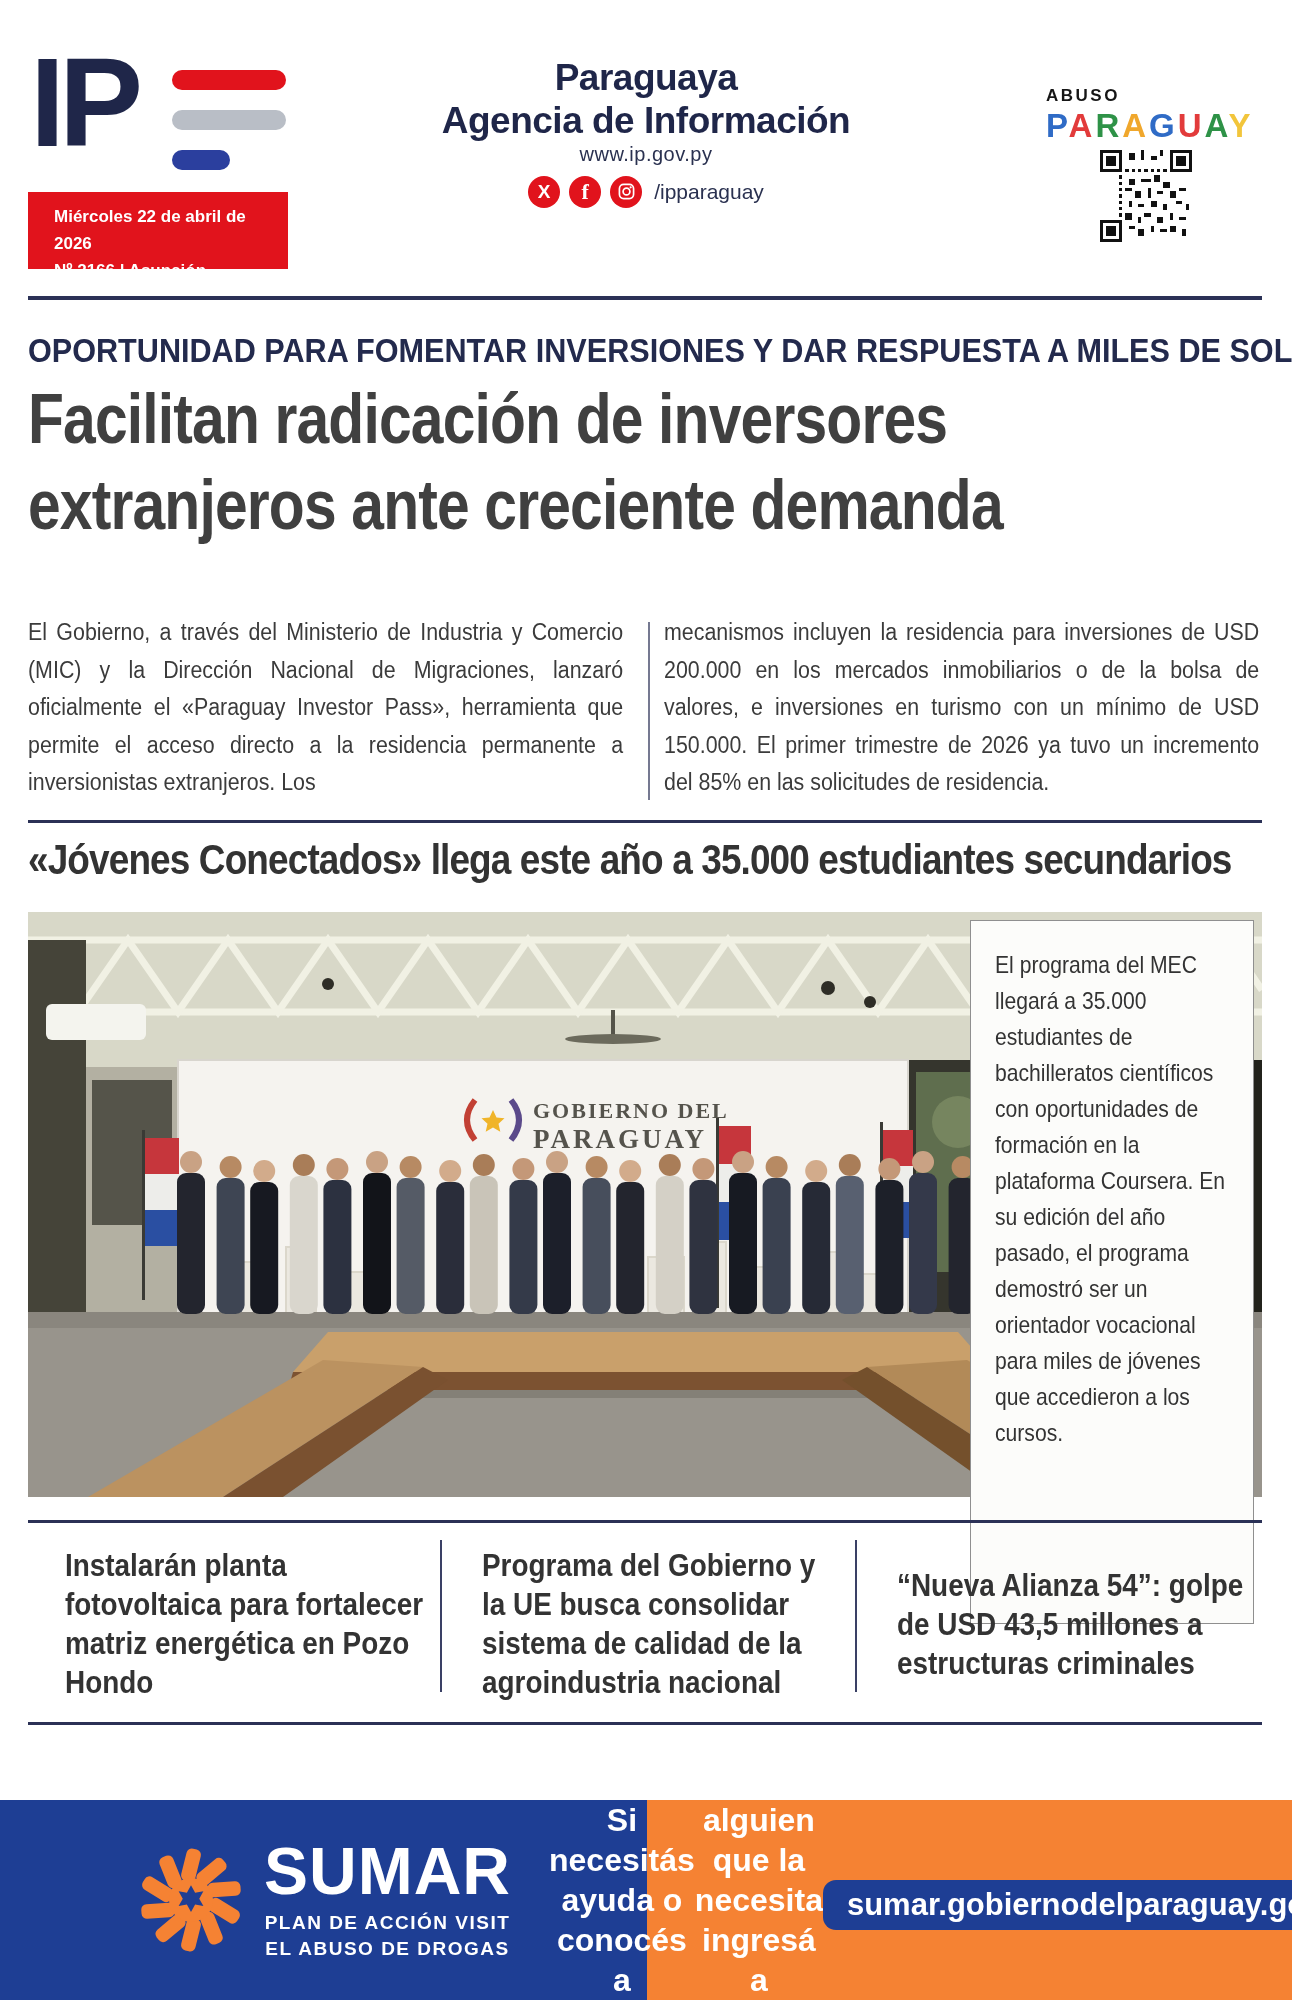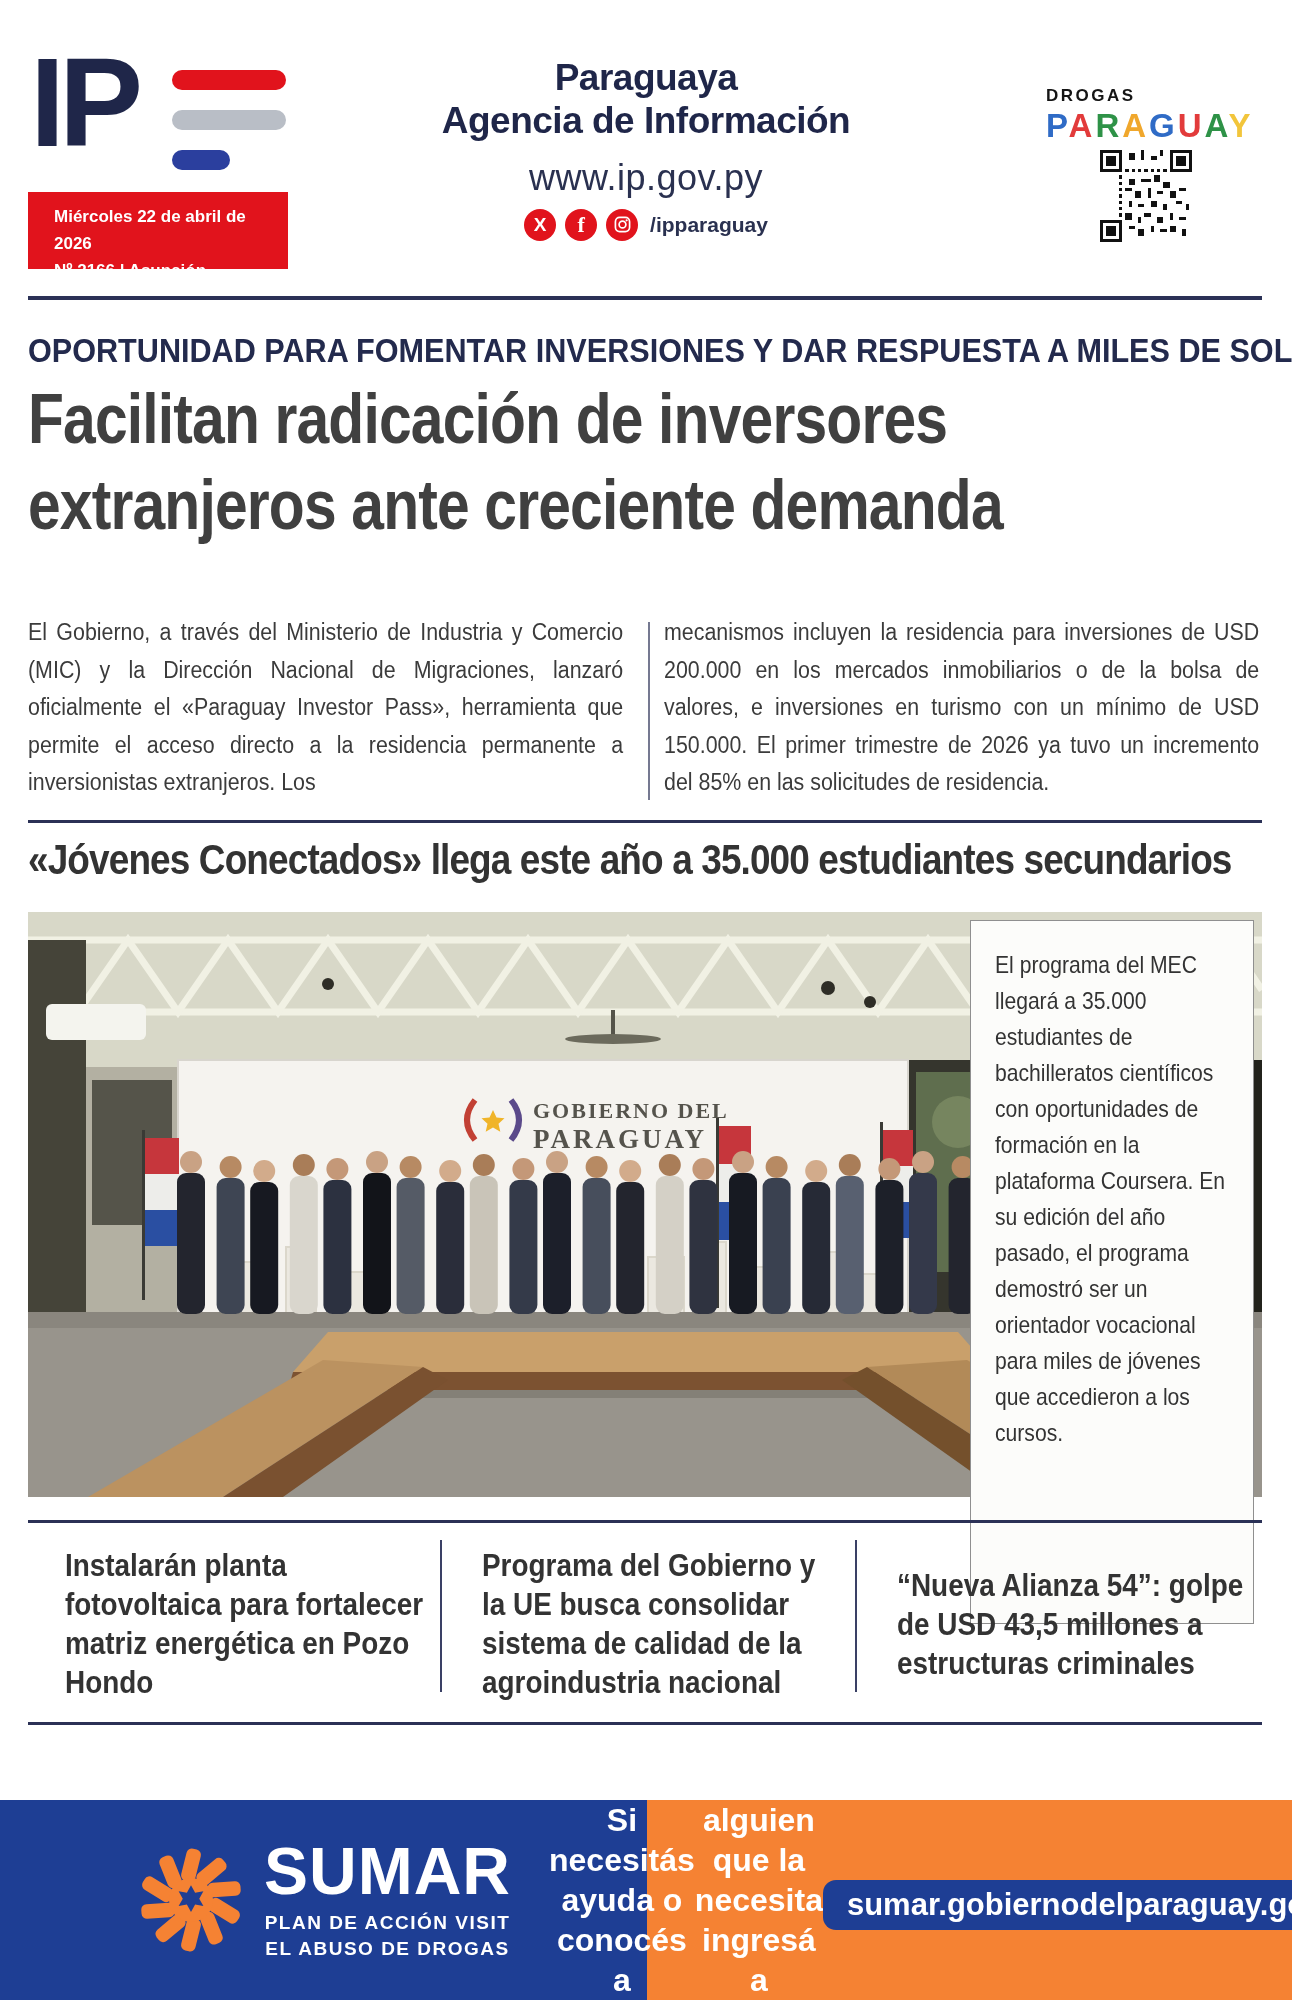--- a/index.html
+++ b/index.html
@@ -8,24 +8,24 @@
 
 .ip-text{position:absolute;left:30px;top:40px;font-size:126px;font-weight:700;letter-spacing:-6px;color:#1f2649;line-height:1}
 .ip-bars{position:absolute;left:172px;top:70px;width:120px}
 .ip-bars .bar{position:absolute;left:0;height:20px;border-radius:10px}
 .bar-red{top:0;width:114px;background:#e1131c}
 .bar-gray{top:40px;width:114px;background:#b9bec6}
 .bar-blue{top:80px;width:58px;background:#2b3f9e}
 .date-box{position:absolute;left:28px;top:192px;width:260px;height:77px;background:#e1131c;color:#fff;font-weight:700;font-size:17px;line-height:1.6;padding:11px 26px}
 .mast-center{position:absolute;left:346px;top:56px;width:600px;text-align:center}
 .agency-title{font-size:37px;font-weight:700;color:#1f2649;letter-spacing:-.5px;line-height:1.17}
-.website{margin-top:14px;font-size:36px;color:#2a3150;letter-spacing:.5px}
+.website{font-size:20px;color:#2a3150;letter-spacing:.5px}
 .social-row{margin-top:10px;display:flex;align-items:center;justify-content:center;gap:9px}
 .soc{width:32px;height:32px;border-radius:50%;background:#e1131c;color:#fff;display:flex;align-items:center;justify-content:center;font-weight:700;font-size:19px}
-.handle{font-size:21px;color:#2a3150;font-weight:700;margin-left:3px}
+.handle{font-size:21px;color:#2a3150;font-weight:400;margin-left:3px}
 .visit-block{position:absolute;left:1046px;top:86px;width:210px}
 .visit-label{font-size:17px;font-weight:700;letter-spacing:2.5px;color:#151515}
 .visit-word{font-size:33px;font-weight:700;letter-spacing:3px;margin-top:1px}
 .qr{position:absolute;left:1100px;top:150px;width:92px;height:92px}
 
 .rule{position:absolute;left:28px;width:1234px;background:#2b3156}
 .rule-1{top:296px;height:4px}
 .rule-2{top:820px;height:3px}
 .rule-3{top:1520px;height:3px}
 .rule-4{top:1722px;height:3px}
@@ -88,21 +88,21 @@
         <rect x="1.5" y="1.5" width="15" height="15" rx="4.5" fill="none" stroke="#fff" stroke-width="1.8"></rect>
         <circle cx="9" cy="9" r="3.6" fill="none" stroke="#fff" stroke-width="1.8"></circle>
         <circle cx="13.4" cy="4.6" r="1.2" fill="#fff"></circle>
       </svg>
     </span>
     <span class="handle">/ipparaguay</span>
   </div>
 </div>
 
 <div class="visit-block">
-  <div class="visit-label">DROGAS</div>
+  <div class="visit-label">ABUSO</div>
   <div class="visit-word"><span style="color: rgb(47, 107, 198);">P</span><span style="color: rgb(226, 59, 59);">A</span><span style="color: rgb(46, 146, 71);">R</span><span style="color: rgb(240, 167, 44);">A</span><span style="color: rgb(47, 107, 198);">G</span><span style="color: rgb(226, 59, 59);">U</span><span style="color: rgb(46, 146, 71);">A</span><span style="color: rgb(242, 197, 59);">Y</span></div>
 </div>
 
 <svg class="qr" viewBox="0 0 29 29" shape-rendering="crispEdges">
   <rect width="29" height="29" fill="#fff"></rect>
   <g fill="#111">
     <rect x="0" y="0" width="7" height="7"></rect>
       <rect x="22" y="0" width="7" height="7"></rect>
       <rect x="0" y="22" width="7" height="7"></rect>
     <rect x="1" y="1" width="5" height="5" fill="#fff"></rect>

